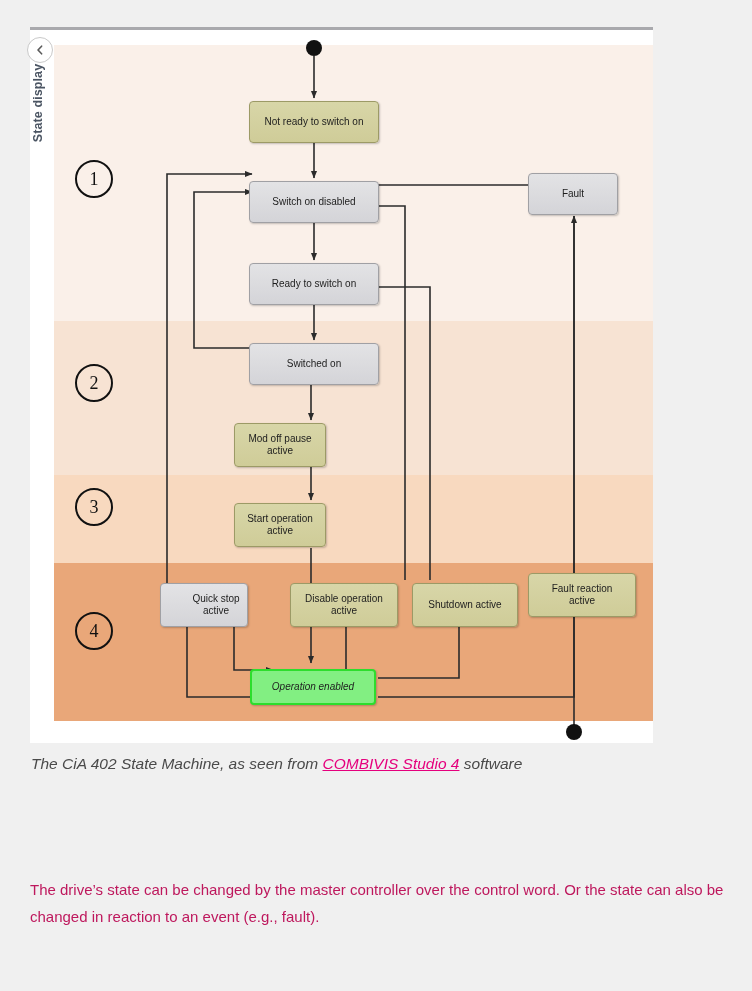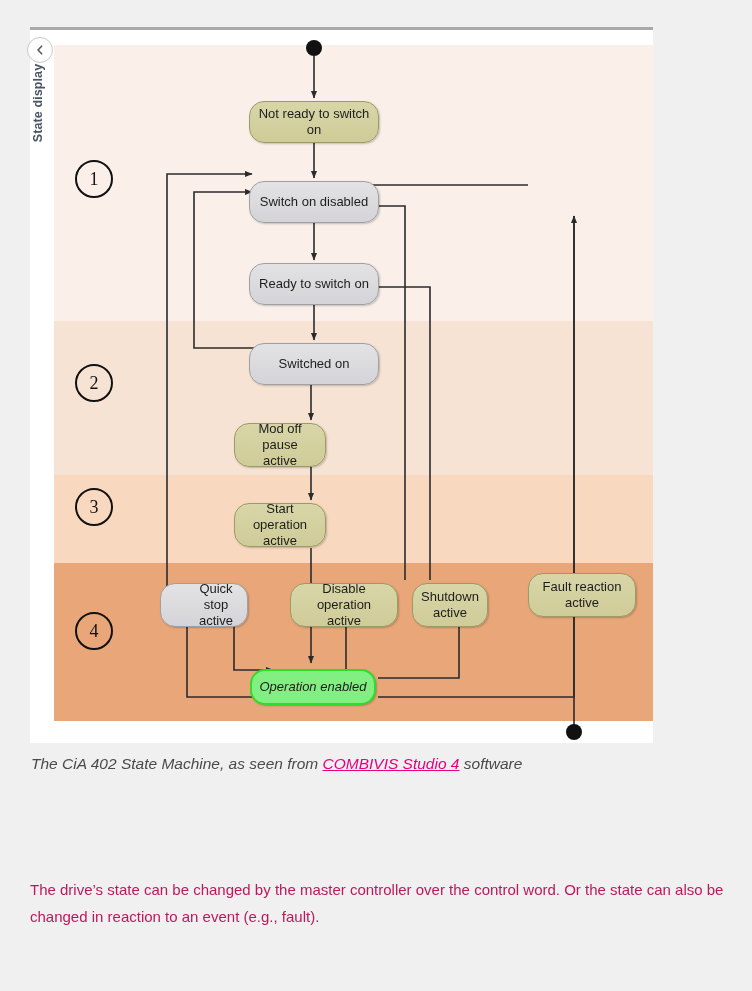--- a/index.html
+++ b/index.html
@@ -67,24 +67,24 @@
     position:absolute;left:30px;top:862px;width:700px;
     font-size:15px;
     color:#be185d;
     line-height:1.78;
   }
 
   
   .node{
     position:absolute;
     box-sizing:border-box;
-    border-radius:15px;
+    border-radius:4px;
     display:flex;align-items:center;justify-content:center;
     text-align:center;
-    font-size:13px;
+    font-size:10px;
     color:#1d1d1d;
     line-height:1.22;
     padding:2px 4px;
     z-index:6;
     box-shadow:1px 1px 2px rgba(0,0,0,.22);
   }
   .node.khaki{
     background:linear-gradient(#d8d6a8,#cfcc98);
     border:1px solid #9c9a66;
   }
@@ -210,28 +210,31 @@
     </div>
 
     <div class="node gray" style="left:130px;top:553px;width:88px;height:44px;padding-left:28px;">
       <span class="lbl">Quick stop<br>active</span>
     </div>
 
     <div class="node khaki" style="left:260px;top:553px;width:108px;height:44px;">
       <span class="lbl">Disable operation<br>active</span>
     </div>
 
-    <div class="node khaki" style="left:382px;top:553px;width:76px;height:44px;">
+    <div class="node khaki" style="left:382px;top:553px;width:106px;height:44px;">
       <span class="lbl">Shutdown active</span>
     </div>
 
     <div class="node khaki" style="left:498px;top:543px;width:108px;height:44px;">
       <span class="lbl">Fault reaction<br>active</span>
     </div>
 
+    <div class="node gray" style="left:498px;top:143px;width:90px;height:42px;">
+      <span class="lbl">Fault</span>
+    </div>
 
     <div class="node green" style="left:220px;top:639px;width:126px;height:36px;font-style:italic;">
       <span class="lbl">Operation enabled</span>
     </div>
 
   </div>
 </div>
 
 <div id="state-display-label">State display</div>
 

